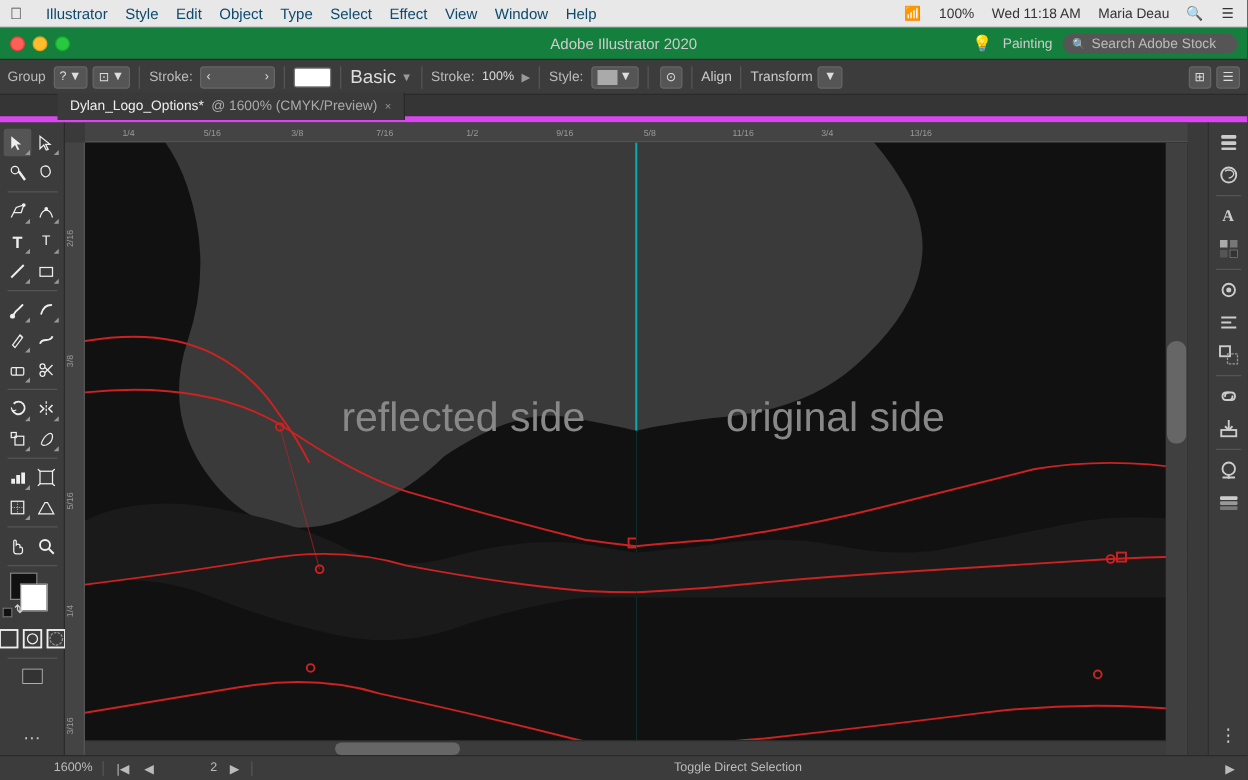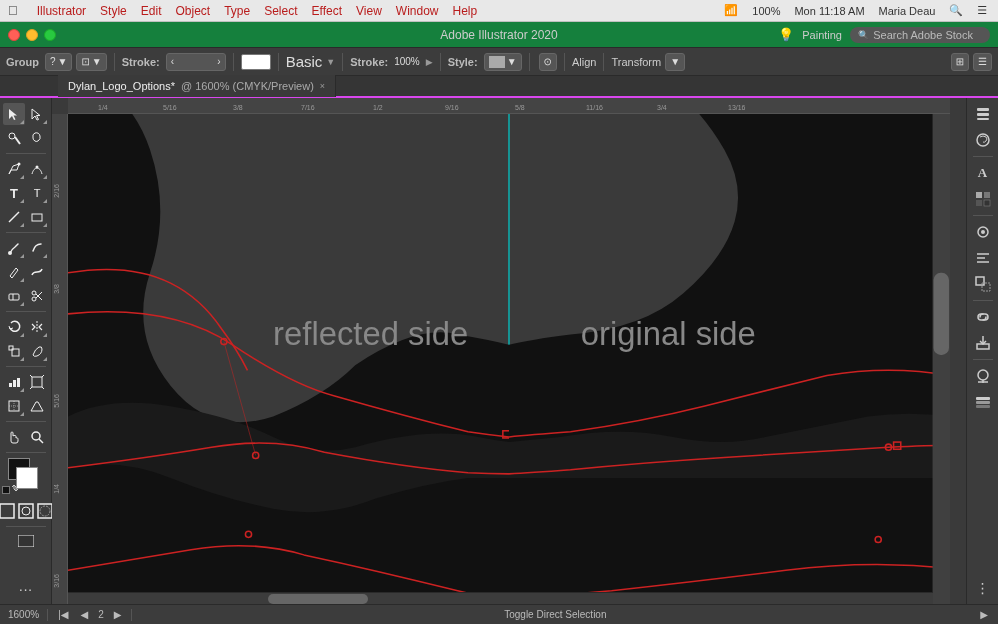--- a/index.html
+++ b/index.html
@@ -7,21 +7,21 @@
 
     
     #menu-bar {
       width: 100%; height: 22px;
       background: #e8e8e8;
       display: flex; align-items: center;
       padding: 0 8px; gap: 0;
       border-bottom: 1px solid #c0c0c0;
     }
     .apple-logo { font-size: 13px; color: #333; margin-right: 12px; cursor: pointer; }
-    .menu-item { font-size: 12px; color: #b91c1c; padding: 0 7px; cursor: pointer; line-height: 22px; }
+    .menu-item { font-size: 12px; color: #0c4a6e; padding: 0 7px; cursor: pointer; line-height: 22px; }
     .menu-right { margin-left: auto; display: flex; align-items: center; gap: 8px; font-size: 11px; color: #333; }
     .menu-right span { padding: 0 3px; }
 
     
     #title-bar {
       width: 100%; height: 26px;
       background: #15803d;
       display: flex; align-items: center; justify-content: center;
       border-bottom: 1px solid #2a2a2a;
       position: relative;
@@ -36,32 +36,32 @@
     .search-stock { background: #555; border: none; border-radius: 10px; padding: 2px 8px; font-size: 11px; color: #bbb; width: 140px; display: flex; align-items: center; gap: 4px; }
 
     
     #options-bar {
       width: 100%; height: 28px;
       background: #3c3c3c;
       display: flex; align-items: center;
       padding: 0 6px; gap: 4px;
       border-bottom: 1px solid #2a2a2a;
     }
-    .opt-label { font-size: 11px; color: #bbb; margin-right: 2px; font-weight: bold; }
+    .opt-label { font-size: 11px; color: #bbb; margin-right: 2px; }
     .opt-btn { background: #555; border: 1px solid #666; border-radius: 3px; color: #ddd; font-size: 10px; padding: 1px 4px; height: 18px; cursor: pointer; display: flex; align-items: center; gap: 2px; }
     .opt-color-box { width: 30px; height: 16px; background: white; border: 1px solid #777; border-radius: 2px; }
     .opt-sep { width: 1px; height: 18px; background: #555; margin: 0 3px; }
 
     
     #tab-bar {
       width: 100%; height: 22px;
       background: #353535;
       display: flex; align-items: center;
-      border-bottom: 2px solid #d946ef;
-      padding-left: 58px;
+      border-bottom: 5px solid #d946ef;
+      padding-left: 46px;
     }
     .file-tab {
       height: 22px; padding: 0 10px;
       background: #4a4a4a;
       border-right: 1px solid #2a2a2a;
       display: flex; align-items: center; gap: 6px;
       font-size: 11px; color: #ccc; cursor: pointer;
     }
     .file-tab.active { background: #3a3a3a; color: #eee; }
     .tab-close { font-size: 9px; color: #999; cursor: pointer; }
@@ -127,21 +127,21 @@
     .rp-sep { width: 20px; height: 1px; background: #555; margin: 2px 0; }
 
     
     #status-bar {
       width: 100%; height: 20px;
       background: #3c3c3c;
       border-top: 1px solid #2a2a2a;
       display: flex; align-items: center;
       padding: 0 8px; gap: 8px;
     }
-    .status-item { font-size: 10px; color: #bbb; }
+    .status-item { font-size: 10px; color: #bbb; margin-left: 35px; }
     .status-sep { width: 1px; height: 12px; background: #555; }
     .status-tool { flex: 1; text-align: center; font-size: 10px; color: #bbb; }
     .nav-btn { background: none; border: none; color: #bbb; cursor: pointer; font-size: 10px; padding: 0 2px; }
 
     
     .ruler-tick { position: absolute; font-size: 7px; color: #999; }
 
     
     #art-svg { position: absolute; top: 0; left: 0; width: 100%; height: 100%; }
   </style>
@@ -156,21 +156,21 @@
   <span class="menu-item">Object</span>
   <span class="menu-item">Type</span>
   <span class="menu-item">Select</span>
   <span class="menu-item">Effect</span>
   <span class="menu-item">View</span>
   <span class="menu-item">Window</span>
   <span class="menu-item">Help</span>
   <div class="menu-right">
     <span>📶</span>
     <span>100%</span>
-    <span>Mon 11:18 AM</span>
+    <span>Wed 11:18 AM</span>
     <span>Maria Deau</span>
     <span>🔍</span>
     <span>☰</span>
   </div>
 </div>
 
 <div id="title-bar">
   <div class="window-controls">
     <div class="wc wc-close"></div>
     <div class="wc wc-min"></div>

